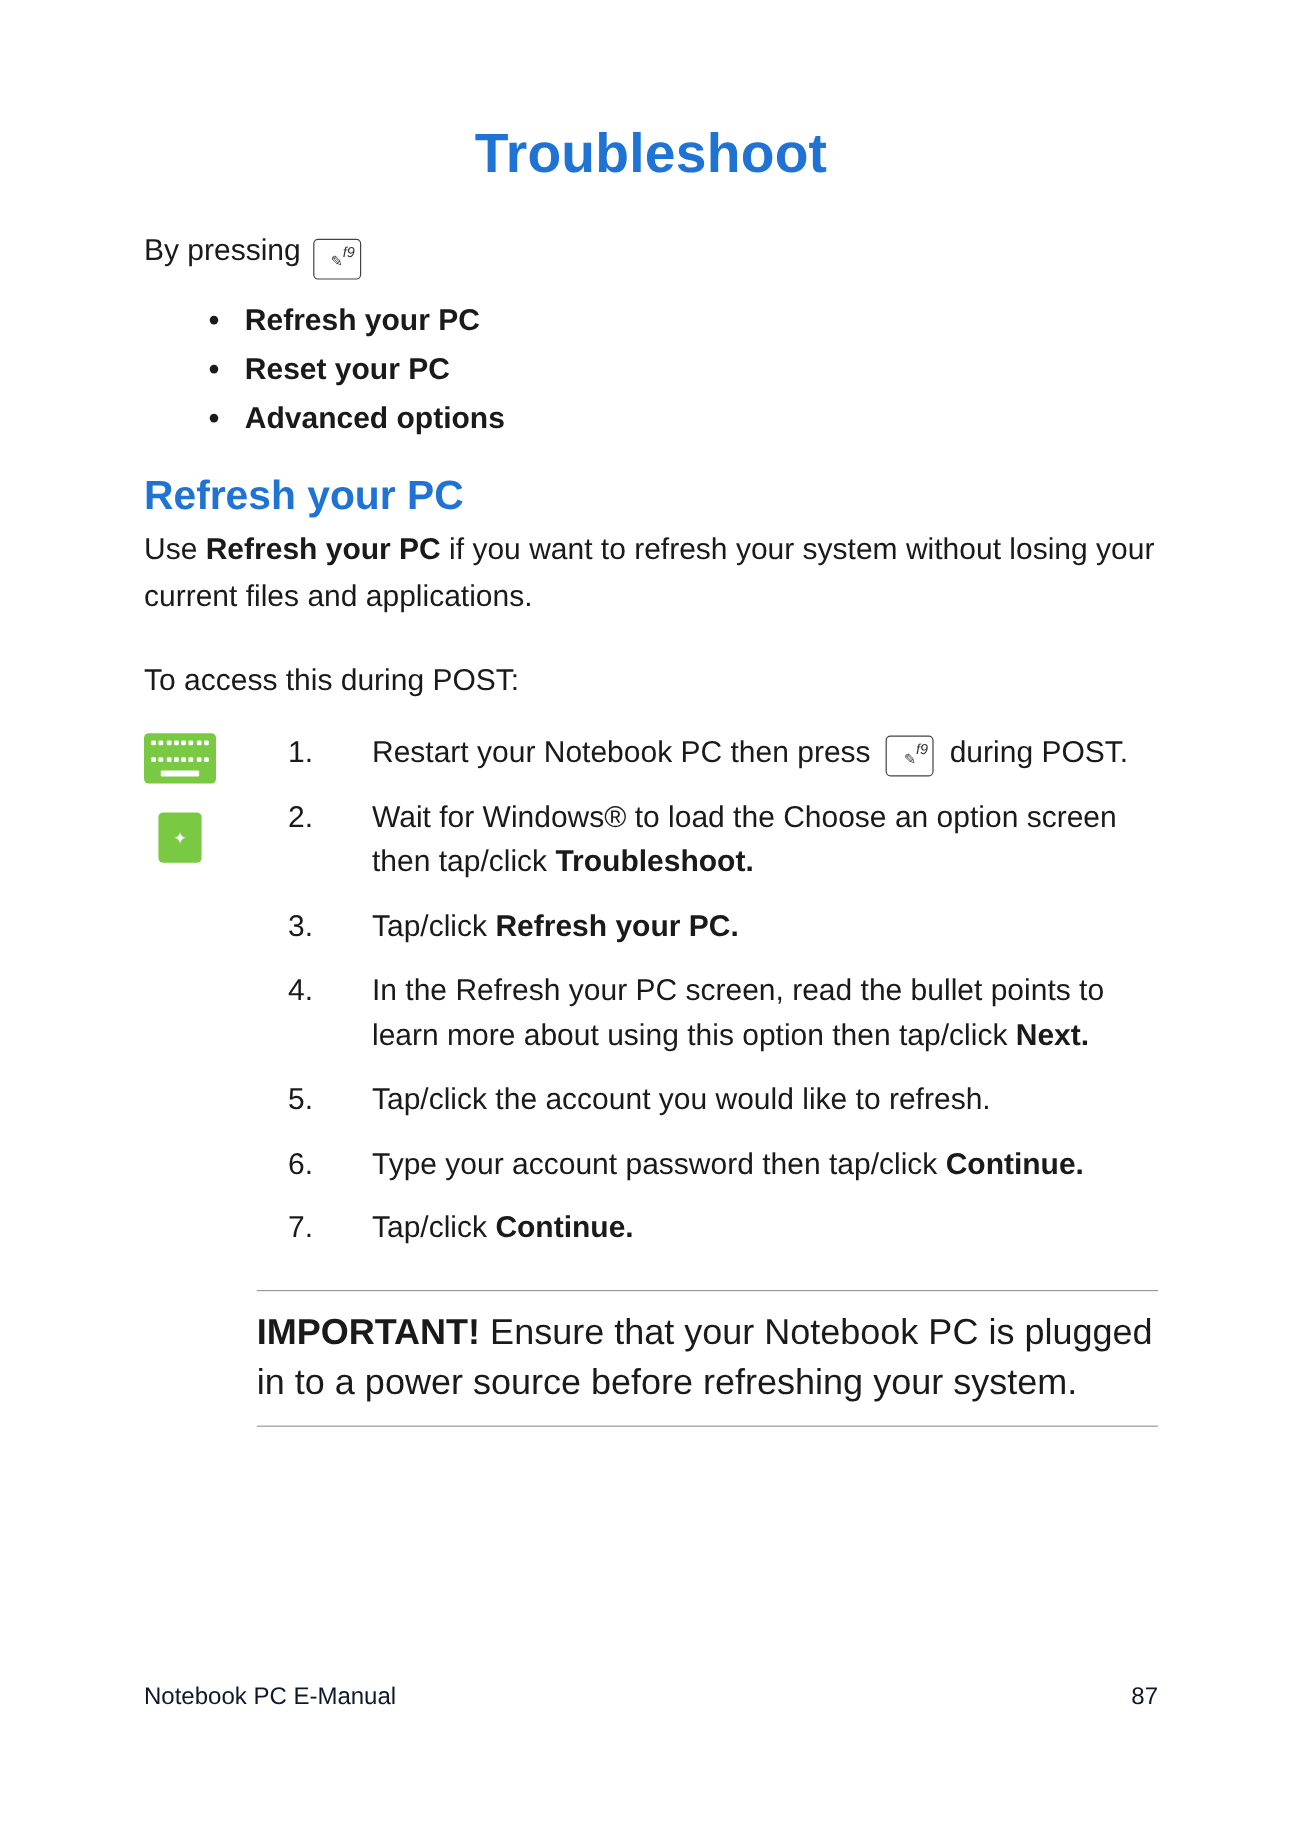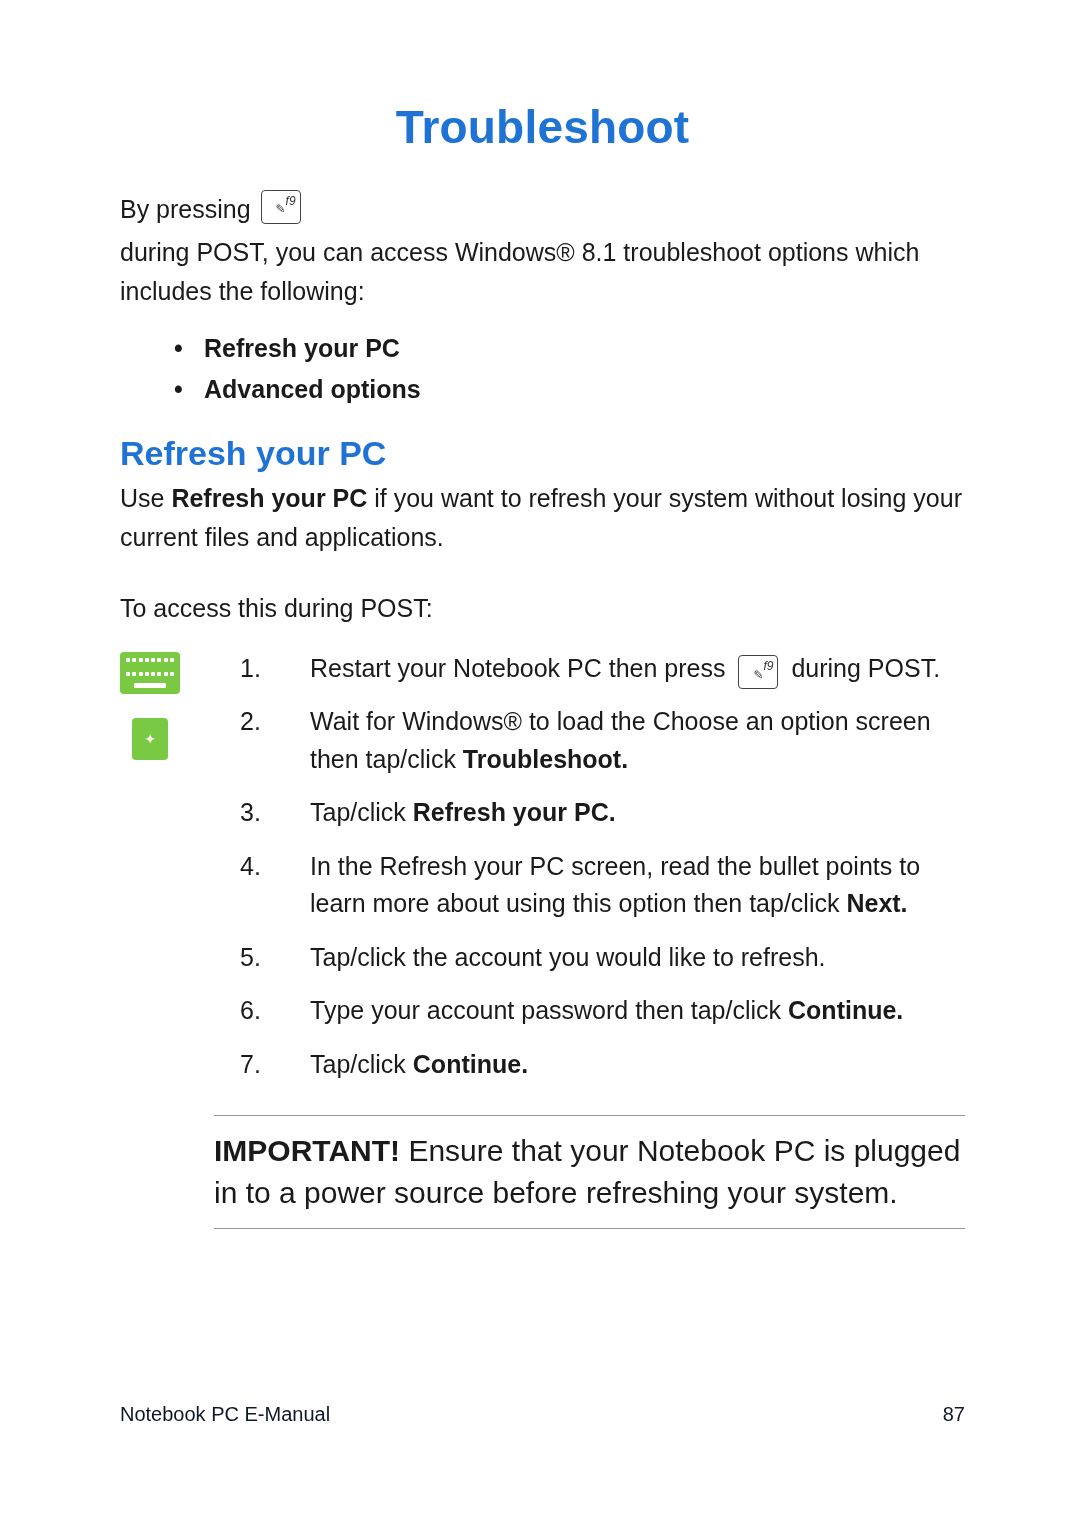--- a/index.html
+++ b/index.html
@@ -27,21 +27,21 @@
     margin-bottom: 6px;
   }
   .para {
     font-size: 25px;
     line-height: 1.55;
     color: #1a1a1a;
   }
   .intro-line {
     display: flex;
     flex-wrap: wrap;
-    align-items: flex-start;
+    align-items: flex-end;
     gap: 4px 4px;
   }
   .keycap {
     display: inline-flex;
     align-items: flex-end;
     justify-content: center;
     width: 40px;
     height: 34px;
     border: 1.5px solid #444;
     border-radius: 4px;
@@ -182,25 +182,25 @@
 <div class="page">
 
   <h1 class="title">Troubleshoot</h1>
 
   <p class="para intro-line">
     <span>By pressing</span>
     <span class="keycap">
       <span class="f9">f9</span>
       <span class="tool-icon">✎</span>
     </span>
-    <span>during POST, you can access Windows® 8.1 troubleshoot options which includes the following:</span>
   </p>
 
   <ul class="options">
     <li>Refresh your PC</li>
+    <li>Reset your PC</li>
     <li>Advanced options</li>
   </ul>
 
   <h2 class="subtitle">Refresh your PC</h2>
 
   <p class="para">
     <span>Use </span><b>Refresh your PC</b><span> if you want to refresh your system without losing your current files and applications.</span>
   </p>
 
   <p class="para" style="margin-top:32px;">To access this during POST:</p>

